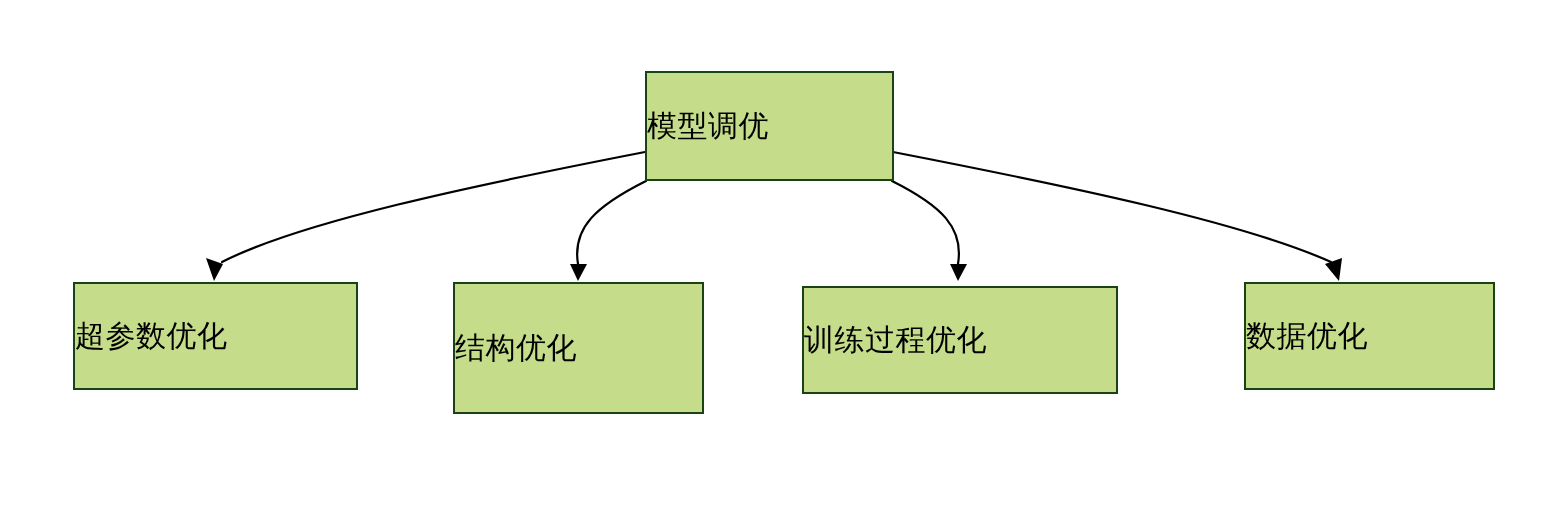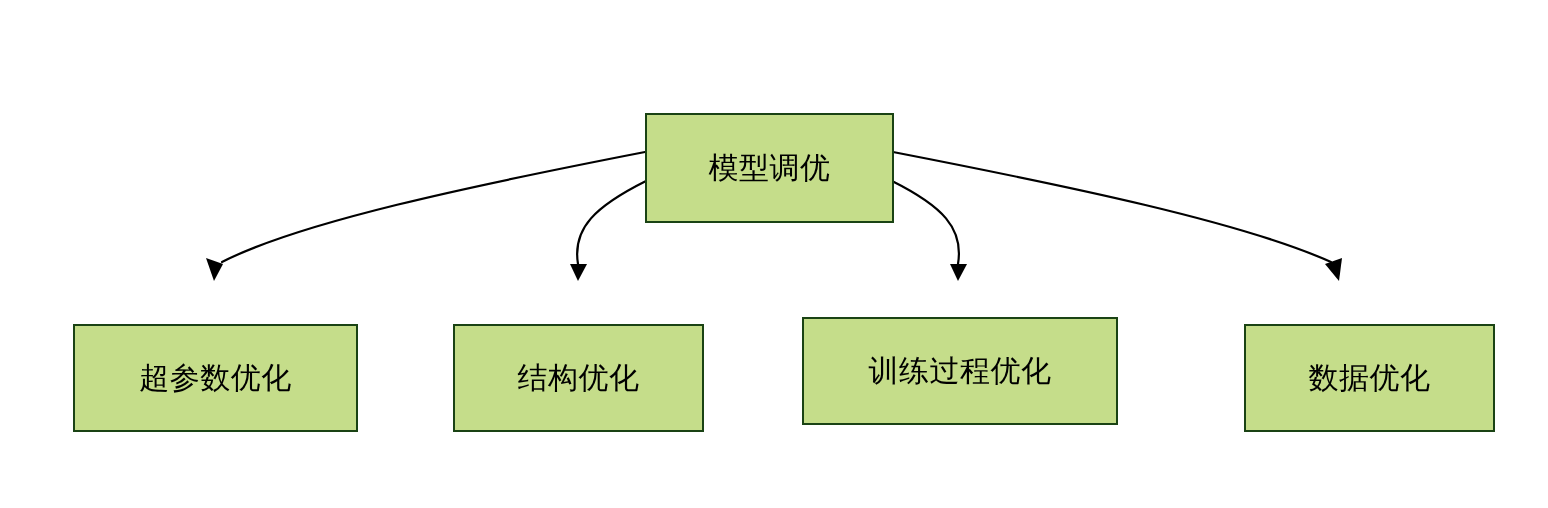--- a/index.html
+++ b/index.html
@@ -25,24 +25,23 @@
     height: 508px;
     pointer-events: none;
   }
   .node {
     position: absolute;
     box-sizing: border-box;
     background: #c5dd8a;
     border: 2px solid #1a4314;
     display: flex;
     align-items: center;
-    justify-content: center;
+    justify-content: flex-start;
     color: #000000;
     z-index: 2;
-    margin-top: 42px;
   }
   .node-label {
     font-size: 30px;
     line-height: 1;
     color: #000000;
     letter-spacing: 0.5px;
     white-space: nowrap;
   }
   #node-root {
     left: 645px;
@@ -53,25 +52,25 @@
   #node-child-0 {
     left: 73px;
     top: 282px;
     width: 285px;
     height: 108px;
   }
   #node-child-1 {
     left: 453px;
     top: 282px;
     width: 251px;
-    height: 108px;
+    height: 132px;
   }
   #node-child-2 {
     left: 802px;
-    top: 275px;
+    top: 286px;
     width: 316px;
     height: 108px;
   }
   #node-child-3 {
     left: 1244px;
     top: 282px;
     width: 251px;
     height: 108px;
   }
 </style>

